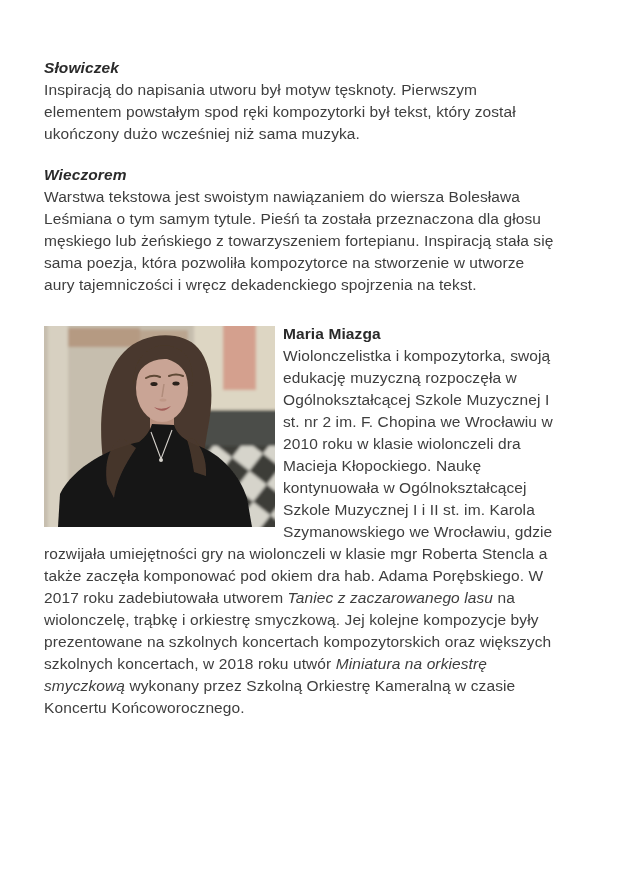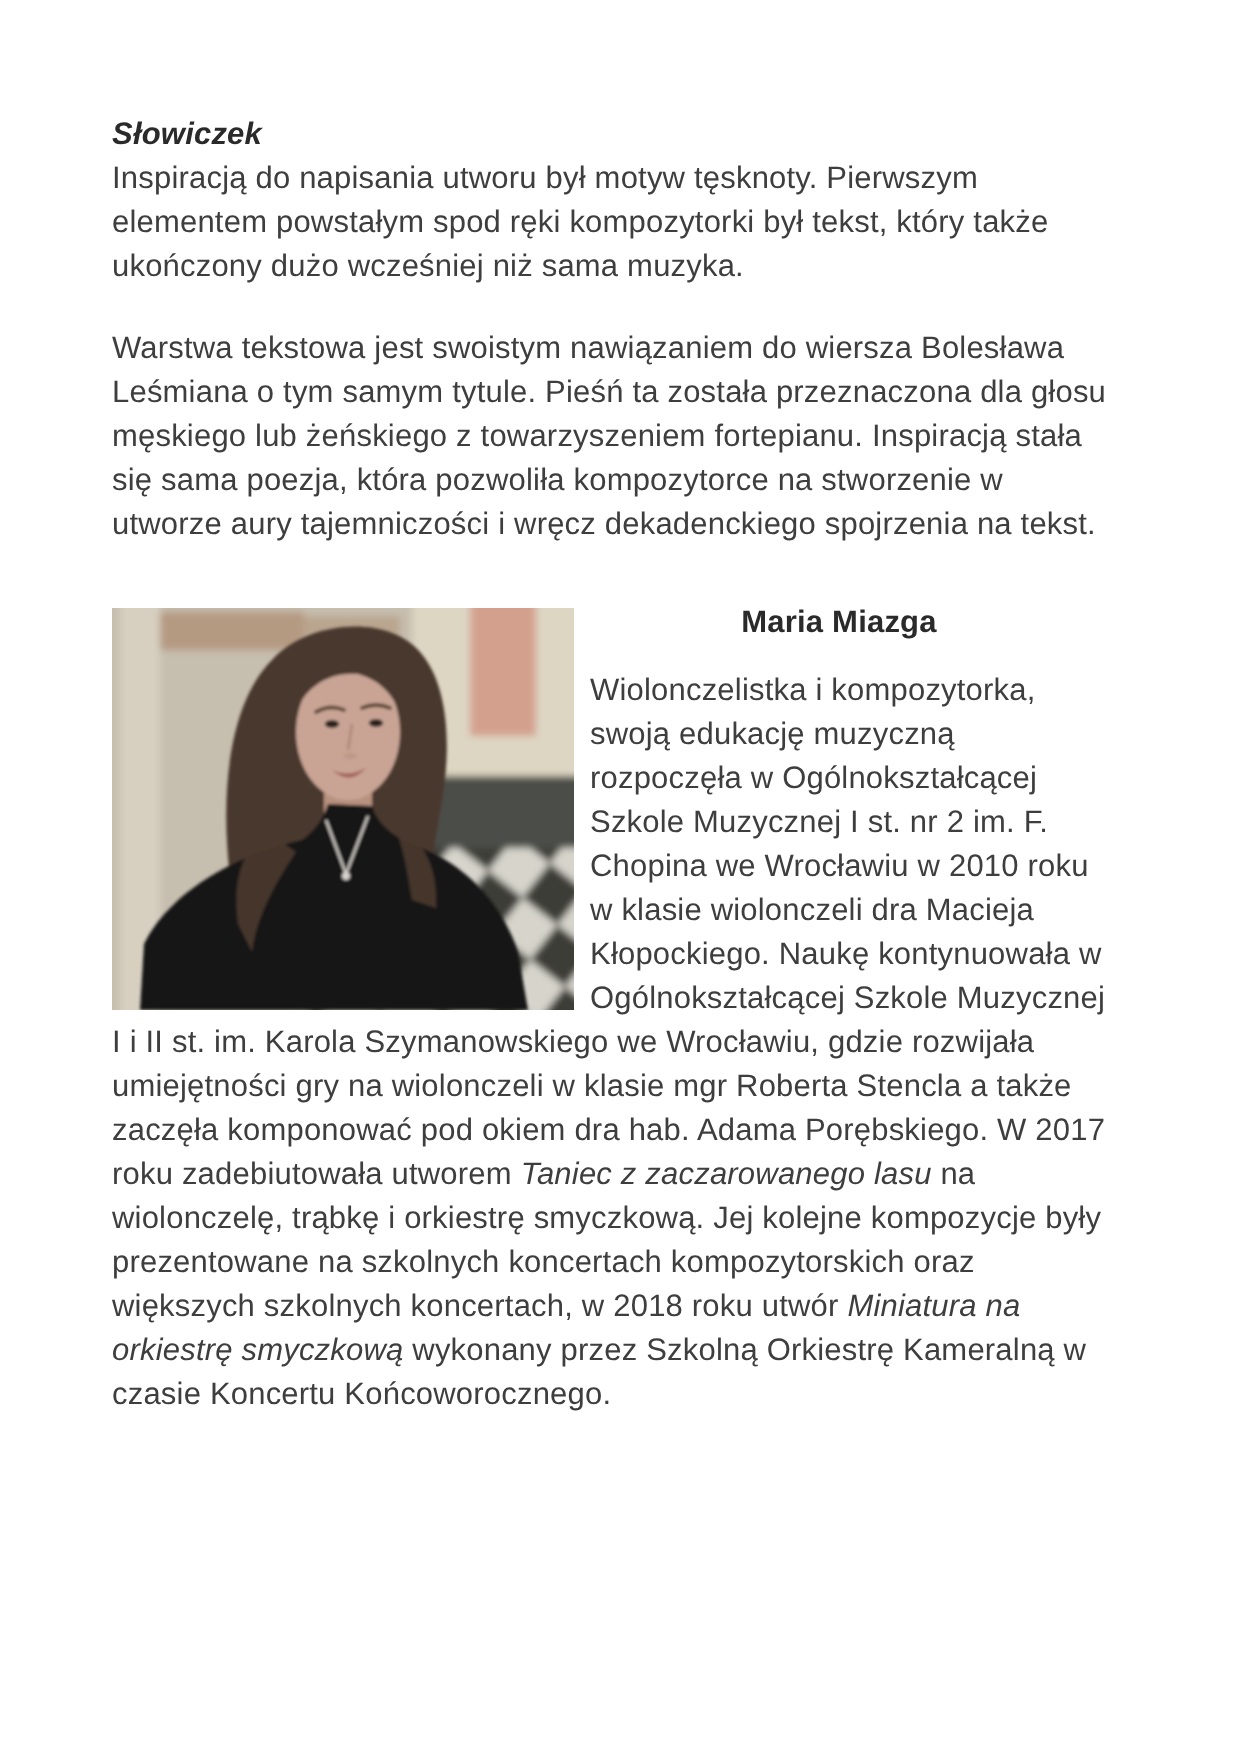--- a/index.html
+++ b/index.html
@@ -10,21 +10,21 @@
   body {
     width: 620px;
     height: 877px;
     font-family: "Liberation Sans", "DejaVu Sans", sans-serif;
     overflow: hidden;
   }
   .page {
     box-sizing: border-box;
     width: 620px;
     height: 749px;
-    padding: 57px 64px 0 56px;
+    padding: 57px 64px 0 44px;
     color: #3e3e3e;
     font-size: 15.5px;
     line-height: 22px;
     letter-spacing: 0.1px;
   }
   .section-heading {
     margin: 0;
     font-size: 15.5px;
     line-height: 22px;
     font-weight: bold;
@@ -45,47 +45,47 @@
   .portrait {
     float: left;
     width: 231px;
     height: 201px;
     margin: 3px 8px 2px 0;
     overflow: hidden;
     background: #c8c0b0;
   }
   .portrait svg { display: block; }
   .bio-name {
-    margin: 12px;
+    margin: 0;
     font-size: 15.5px;
     line-height: 22px;
     font-weight: bold;
     font-style: normal;
     color: #2a2a2a;
-    text-align: center;
   }
   .bio-text {
     margin: 0;
   }
   .bio-text em {
     font-style: italic;
     text-align: right;
   }
 </style>
 </head>
 <body>
 
 <div class="page">
 
   <section>
     <h3 class="section-heading">Słowiczek</h3>
-    <p class="body-paragraph">Inspiracją do napisania utworu był motyw tęsknoty. Pierwszym elementem powstałym spod ręki kompozytorki był tekst, który także ukończony dużo wcześniej niż sama muzyka.</p>
+    <p class="body-paragraph">Inspiracją do napisania utworu był motyw tęsknoty. Pierwszym elementem powstałym spod ręki kompozytorki był tekst, który został ukończony dużo wcześniej niż sama muzyka.</p>
   </section>
 
   <section>
+    <h3 class="section-heading">Wieczorem</h3>
     <p class="body-paragraph">Warstwa tekstowa jest swoistym nawiązaniem do wiersza Bolesława Leśmiana o tym samym tytule.  Pieśń ta została przeznaczona dla głosu męskiego lub żeńskiego z towarzyszeniem fortepianu. Inspiracją stała się sama poezja, która pozwoliła kompozytorce na stworzenie w utworze aury tajemniczości i wręcz dekadenckiego spojrzenia na tekst.</p>
   </section>
 
   <section class="bio">
 
     <figure class="portrait">
       <svg width="231" height="201" viewBox="0 0 231 201" xmlns="http://www.w3.org/2000/svg">
         <defs>
           <filter id="bgblur" x="-10%" y="-10%" width="120%" height="120%">
               <feGaussianBlur stdDeviation="1.8"></feGaussianBlur>

